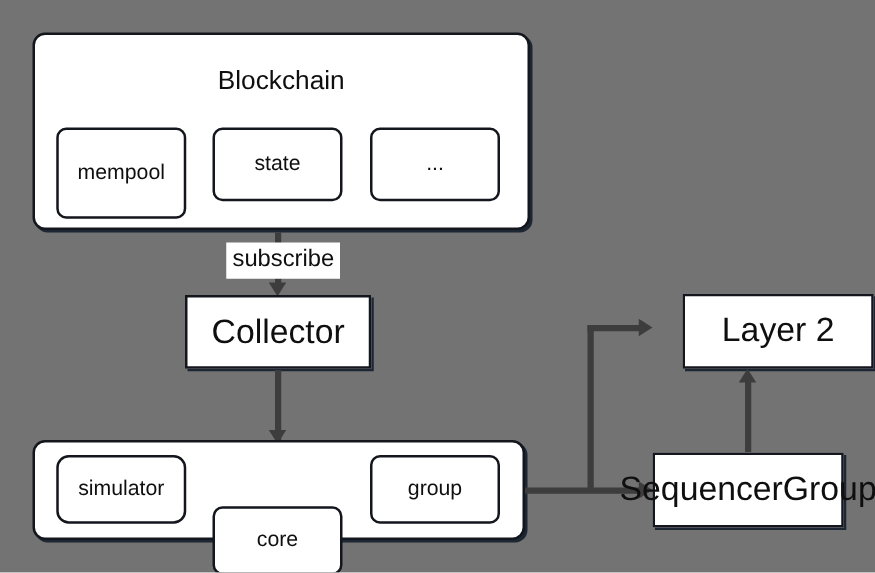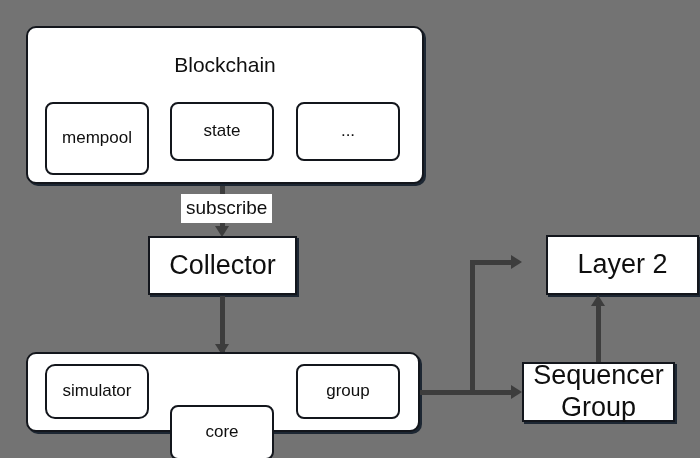--- a/index.html
+++ b/index.html
@@ -147,18 +147,18 @@
   <div class="edge-h" style="left:470px; top:260px; width:46px; height:5px;"></div>
   <div class="arrow-right" style="left:511px; top:255px;"></div>
 
   <div class="node" style="left:522px; top:235px; width:153px; height:60px;margin-left:24px;">
     <span class="node-label fs-21">Layer 2</span>
   </div>
 
   <div class="edge-v" style="left:596px; top:300px; width:5px; height:62px;"></div>
   <div class="arrow-up" style="left:591px; top:295px;"></div>
 
-  <div class="node" style="left:522px; top:362px; width:153px; height:60px; flex-direction:column;">
+  <div class="node" style="left:522px; top:362px; width:153px; height:60px; flex-direction:row;">
     <span class="node-label fs-21">Sequencer</span>
     <span class="node-label fs-21">Group</span>
   </div>
 
 </div>
 
 </body></html>

